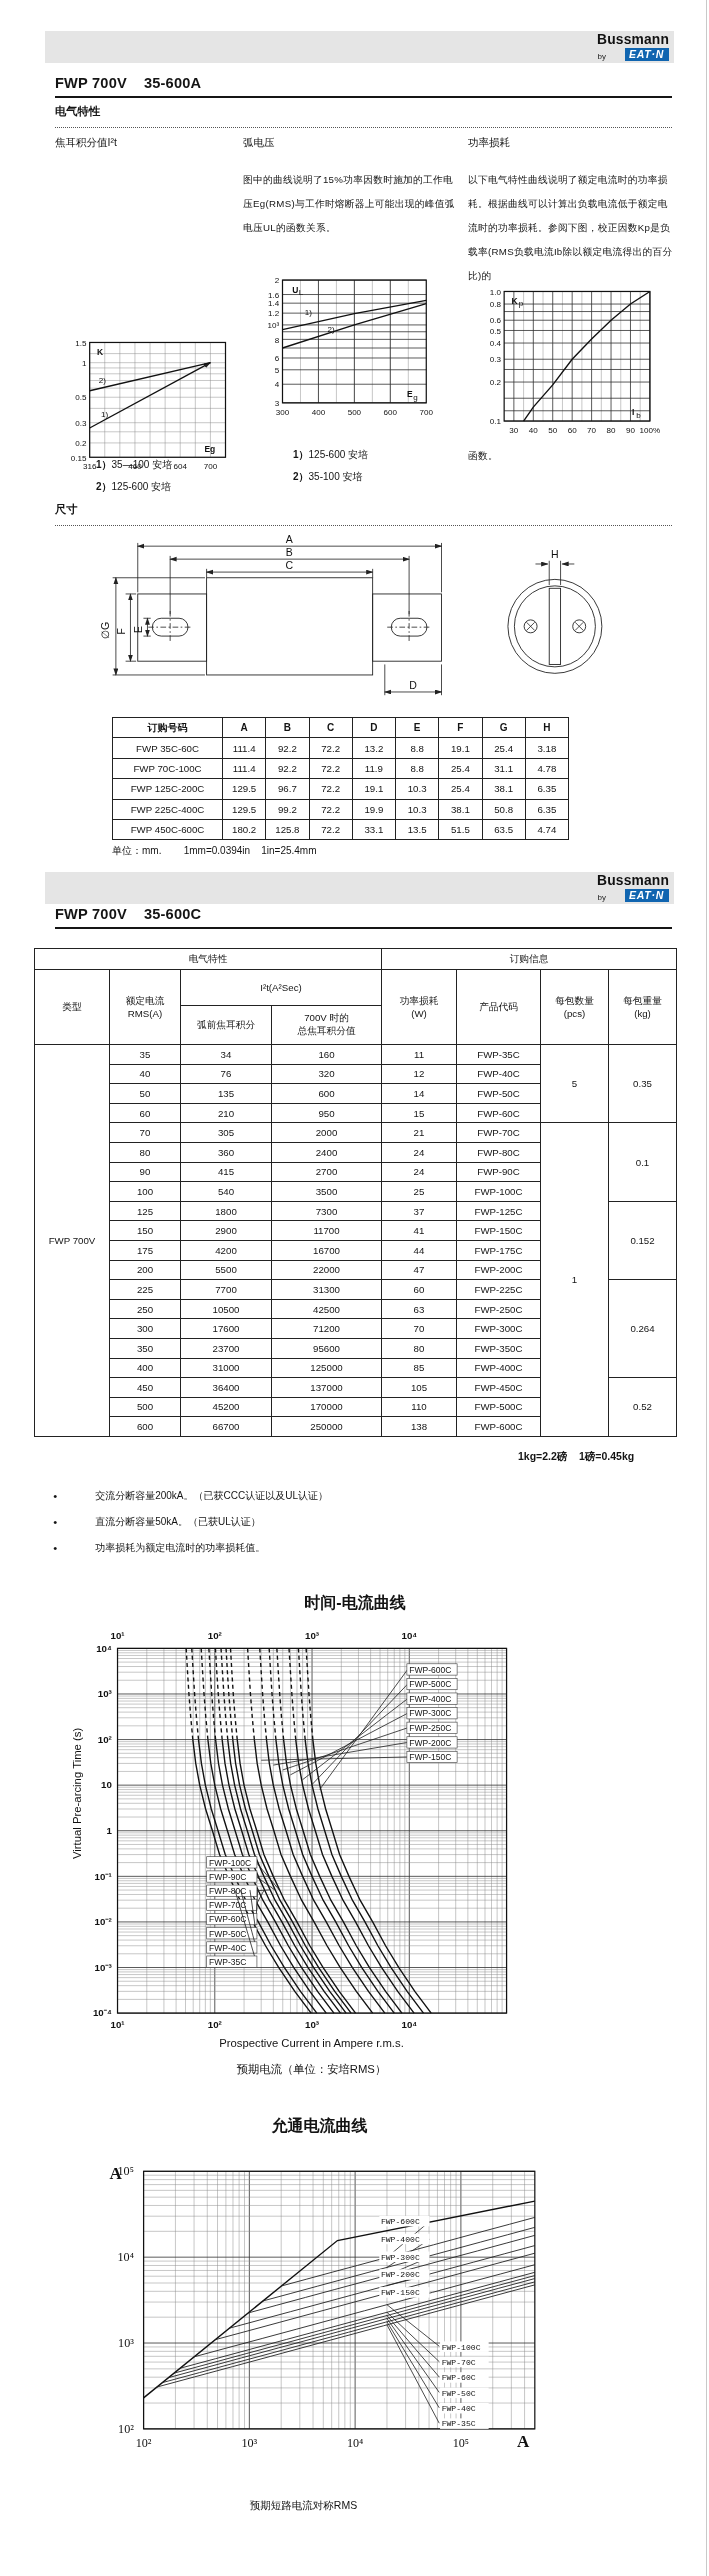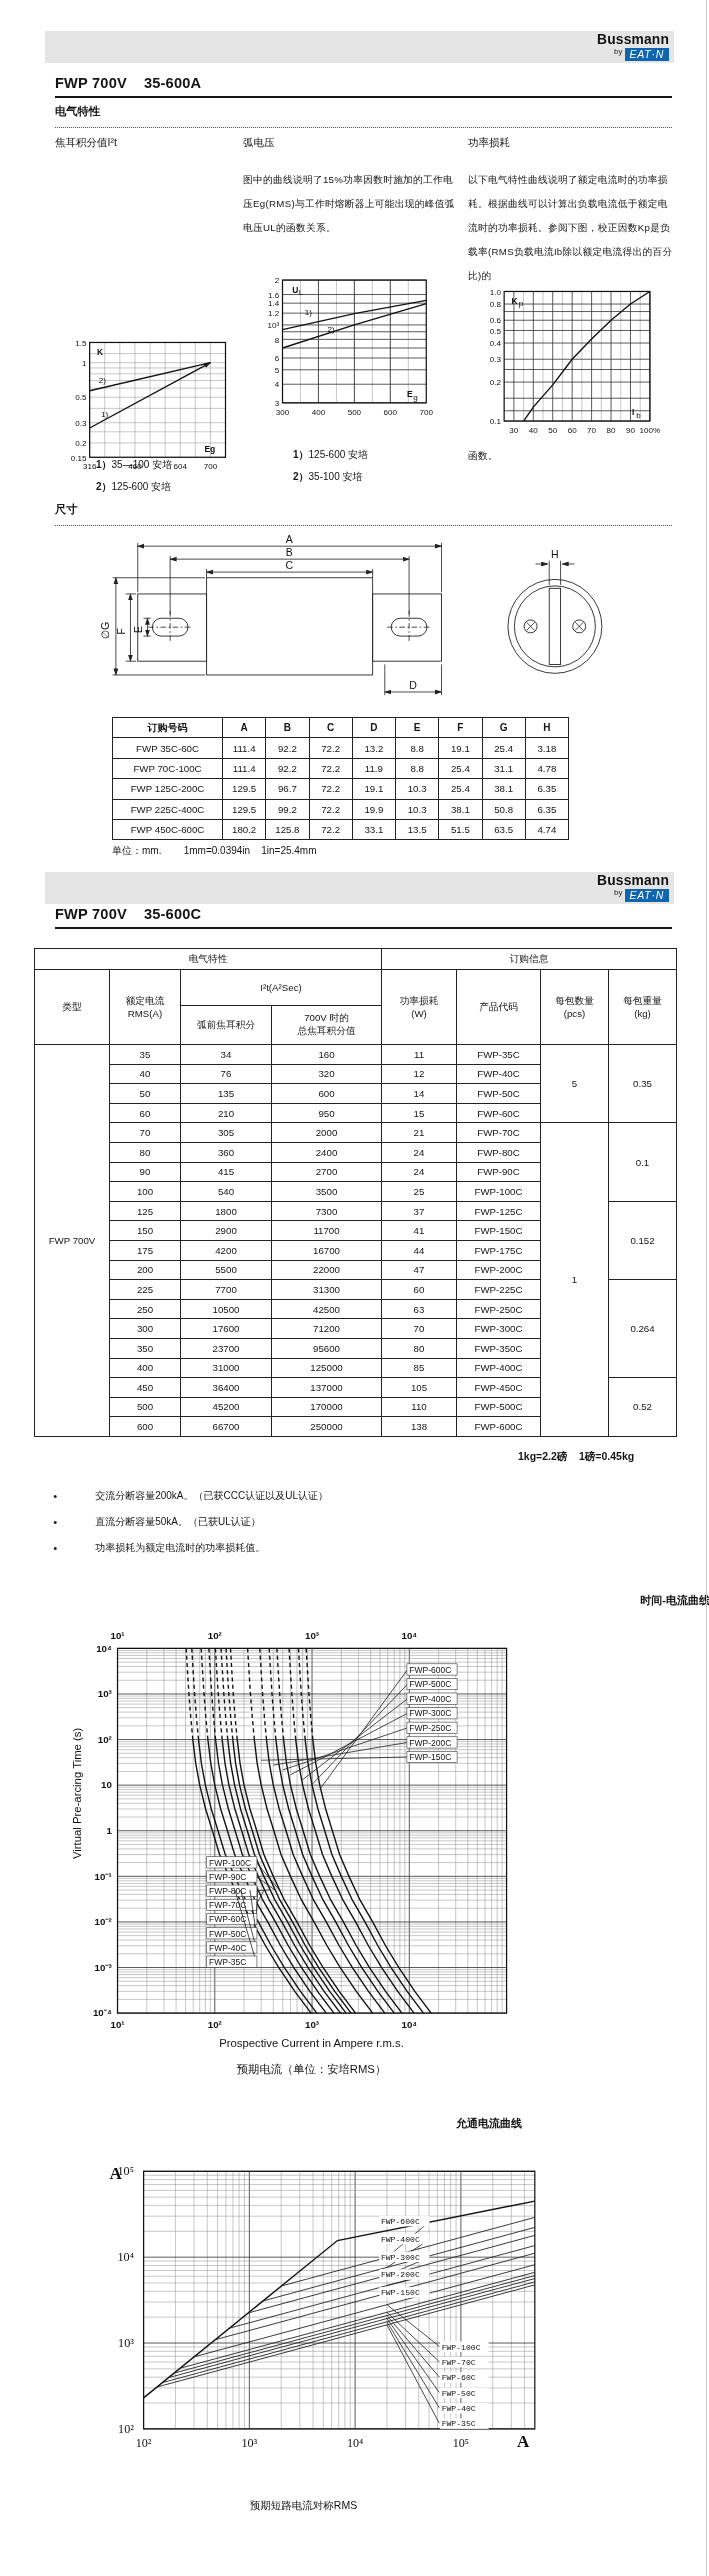--- a/index.html
+++ b/index.html
@@ -1,44 +1,44 @@
 <!DOCTYPE html>
 <html style="font-size:13px"><head>
 <meta charset="utf-8">
 <style>
   html,body{margin:0;padding:0;background:#fff;}
   body{width:710px;height:2576px;position:relative;font-family:"Liberation Sans",sans-serif;color:#141414;overflow:hidden;}
   .abs{position:absolute;}
   .bar{background:#e5e5e5;height:32px;}
   .brand{position:absolute;right:4.9px;top:1.6px;text-align:right;line-height:1.05;}
   .brand .bn{font-weight:800;font-size:13.8px;letter-spacing:0.2px;color:#111;}
-  .brand .byrow{display:flex;align-items:flex-start;justify-content:flex-end;gap:3px;margin-top:0.8px;}
+  .brand .byrow{display:flex;align-items:flex-end;justify-content:flex-end;gap:19px;margin-top:0.8px;}
   .brand .by{font-size:8px;color:#222;}
-  .eaton{background:#1065b0;color:#fff;font-weight:400;font-style:italic;font-size:10.5px;padding:0.8px 4.9px 1.6px 4px;letter-spacing:0.8px;}
+  .eaton{background:#1065b0;color:#fff;font-weight:700;font-style:italic;font-size:10.5px;padding:0.8px 4.9px 1.6px 4px;letter-spacing:0.8px;}
   .ptitle{font-size:14.6px;font-weight:800;white-space:pre;letter-spacing:0.2px;}
   .rule{height:2.4px;background:#151515;}
   .sech{font-size:11.3px;font-weight:700;}
   .dotted{border-top:1.6px dotted #555;height:0;}
   .colh{font-size:10.5px;font-weight:400;margin-bottom:18px;}
   .colp{font-size:9.7px;line-height:24px;letter-spacing:0.3px;}
   .legend{font-size:10px;line-height:22px;}
   .legend .m{font-weight:800;}
   table{border-collapse:collapse;table-layout:fixed;}
   .dimtbl{width:457px;font-size:9.7px;}
   .dimtbl th,.dimtbl td{border:1.1px solid #222;text-align:center;height:19.4px;padding:0;}
   .dimtbl th{font-weight:700;font-size:10px;}
   .spectbl{width:642px;font-size:9.7px;}
   .spectbl th,.spectbl td{border:1.1px solid #222;text-align:center;padding:0;}
   .spectbl th{font-weight:500;white-space:pre-line;}
   .spectbl tbody td{height:18.6px;}
   .note{font-size:10px;white-space:pre;}
   .kgnote{font-size:10.5px;font-weight:800;white-space:pre;}
   .bullet-line{display:flex;align-items:flex-start;font-size:10px;line-height:14.6px;margin-bottom:11.3px;}
   .bullet-line .b{width:42px;text-align:left;padding-left:3.2px;font-size:11.3px;}
-  .ctitle{font-size:11px;font-weight:800;text-align:right;}
+  .ctitle{font-size:16px;font-weight:800;text-align:center;}
   .cap{font-size:11.3px;text-align:center;}
   svg text{fill:#111;}
   .tk{font-size:10px;font-family:"Liberation Sans",sans-serif;}
   .tkb{font-size:10.5px;font-weight:700;font-family:"Liberation Sans",sans-serif;}
   .grid{stroke:#8a8a8a;stroke-width:0.6;}
   .grid2{stroke:#333;stroke-width:1;}
   .frame{fill:none;stroke:#111;stroke-width:1.5;}
   .curve{fill:none;stroke:#111;stroke-width:1.7;}
   .thin{fill:none;stroke:#222;stroke-width:1.1;}
   .axlab{font-size:12px;font-weight:700;}

